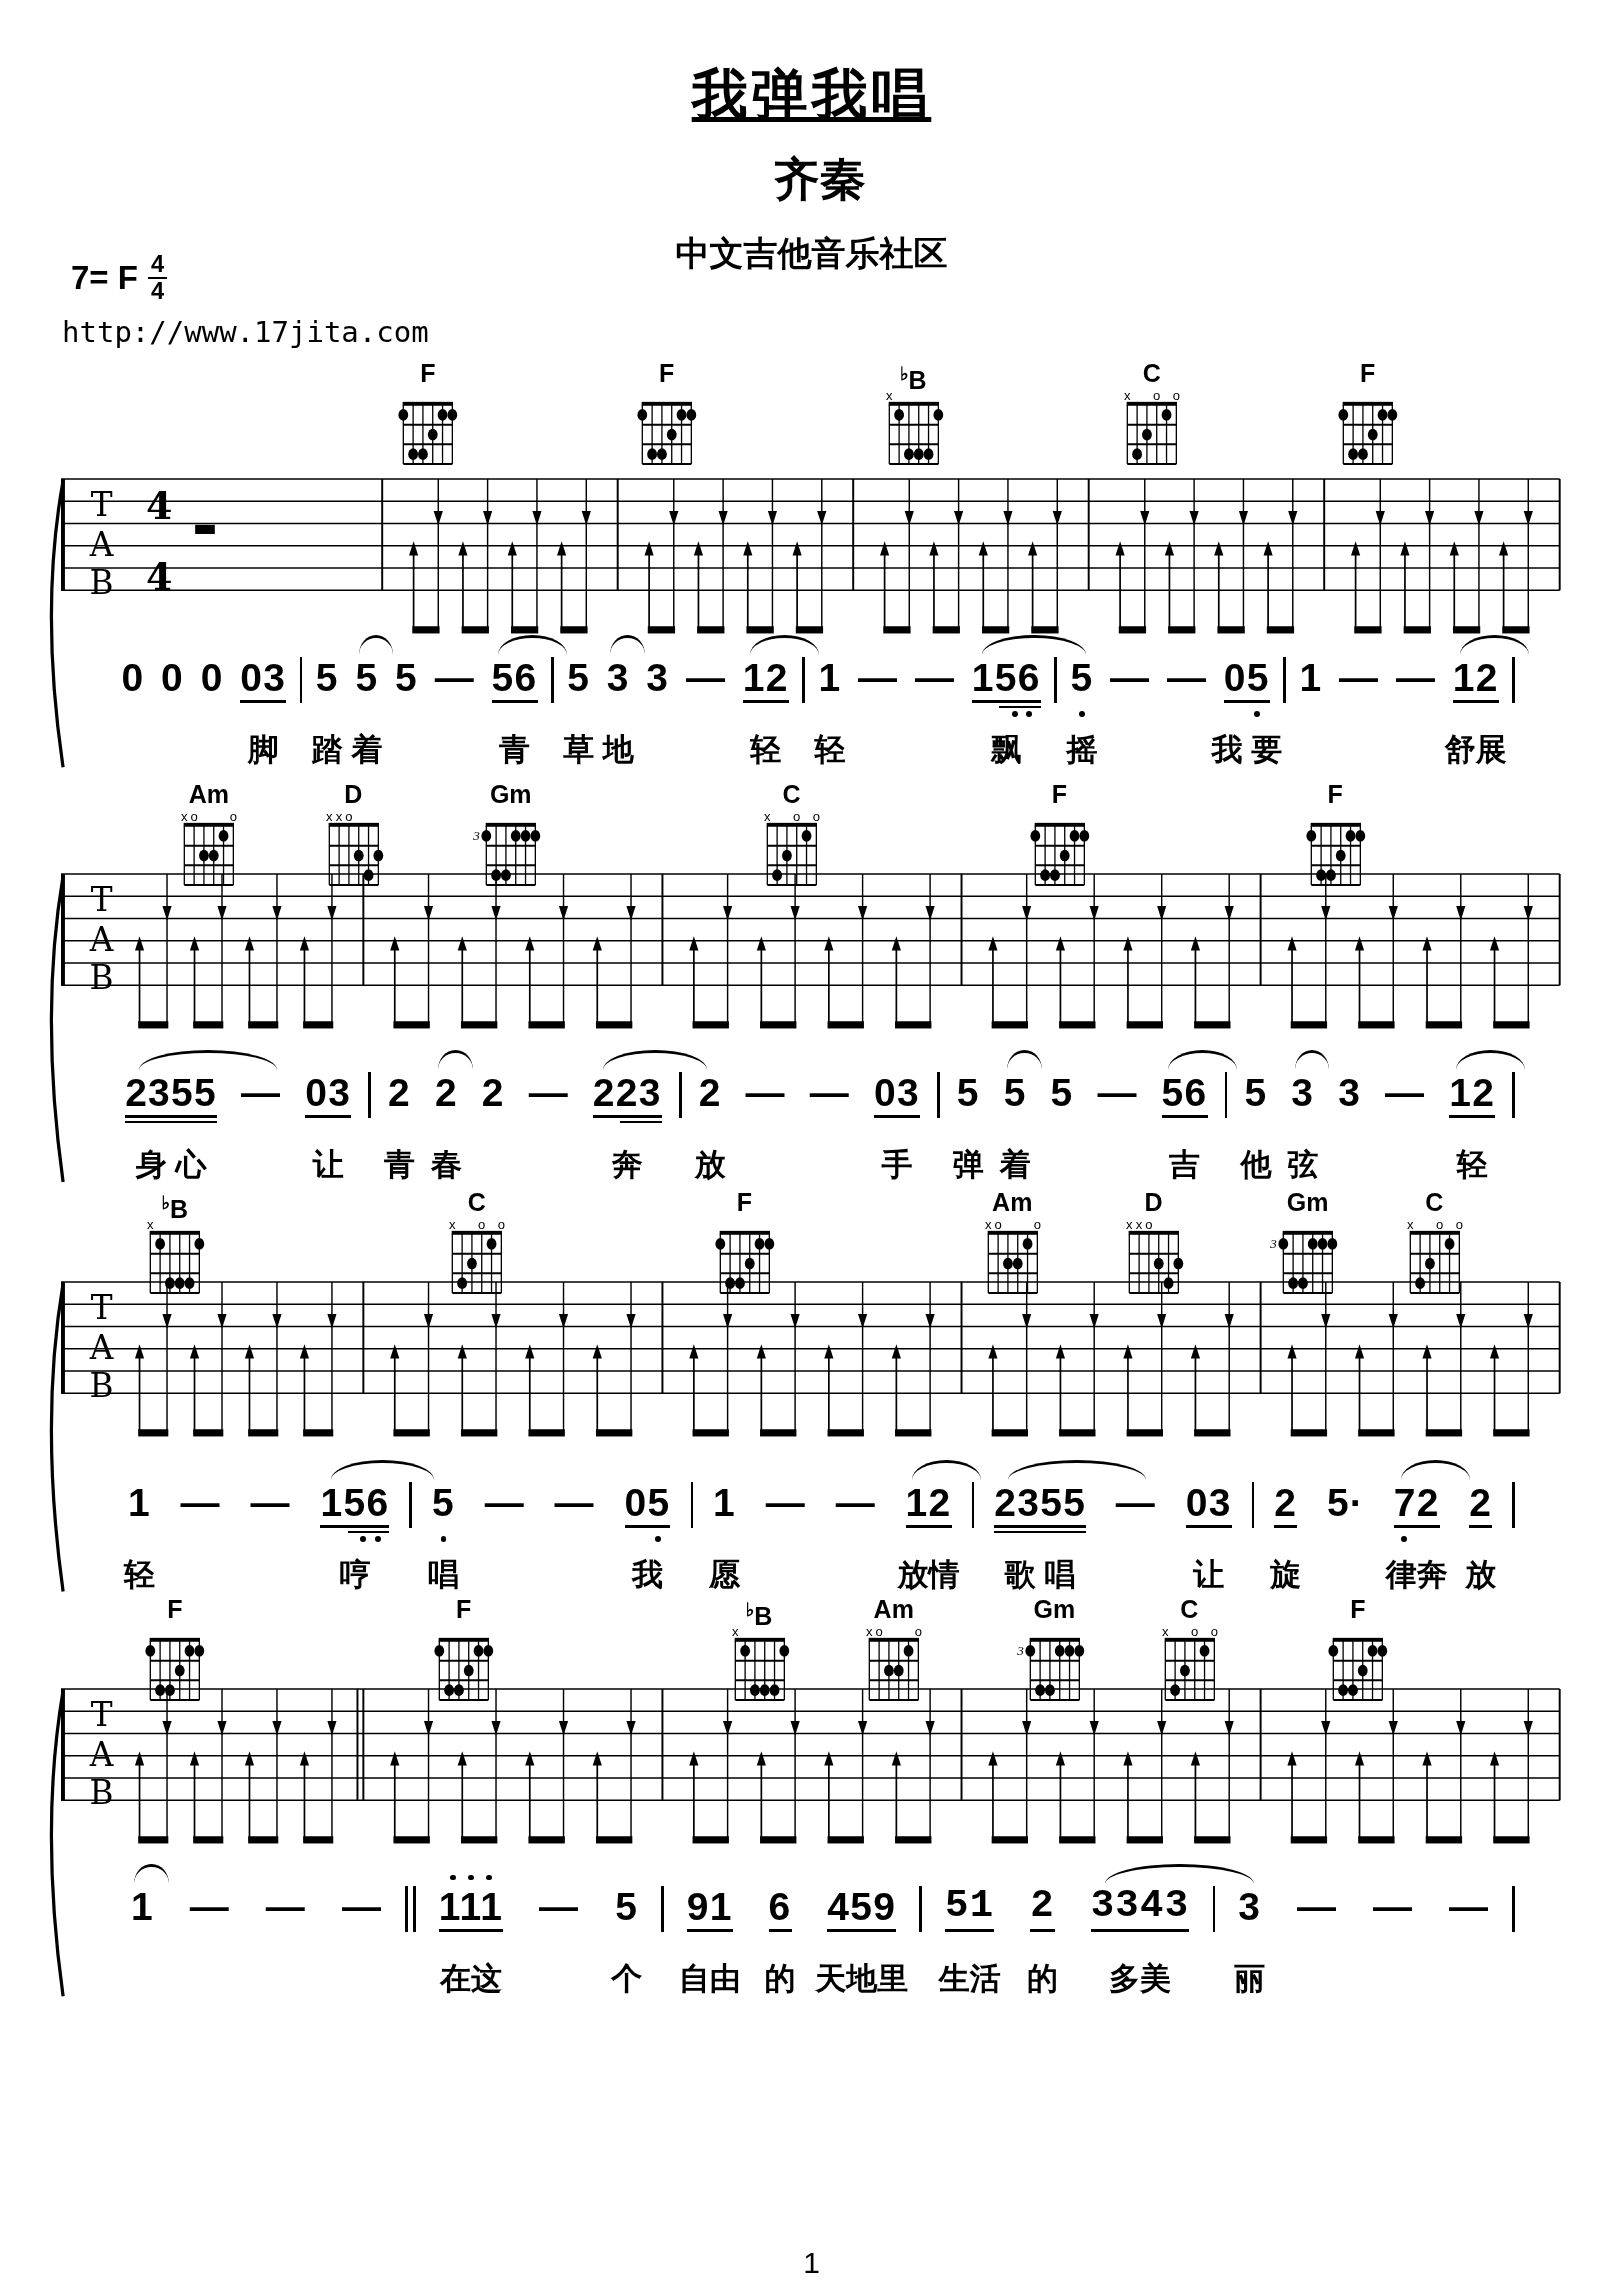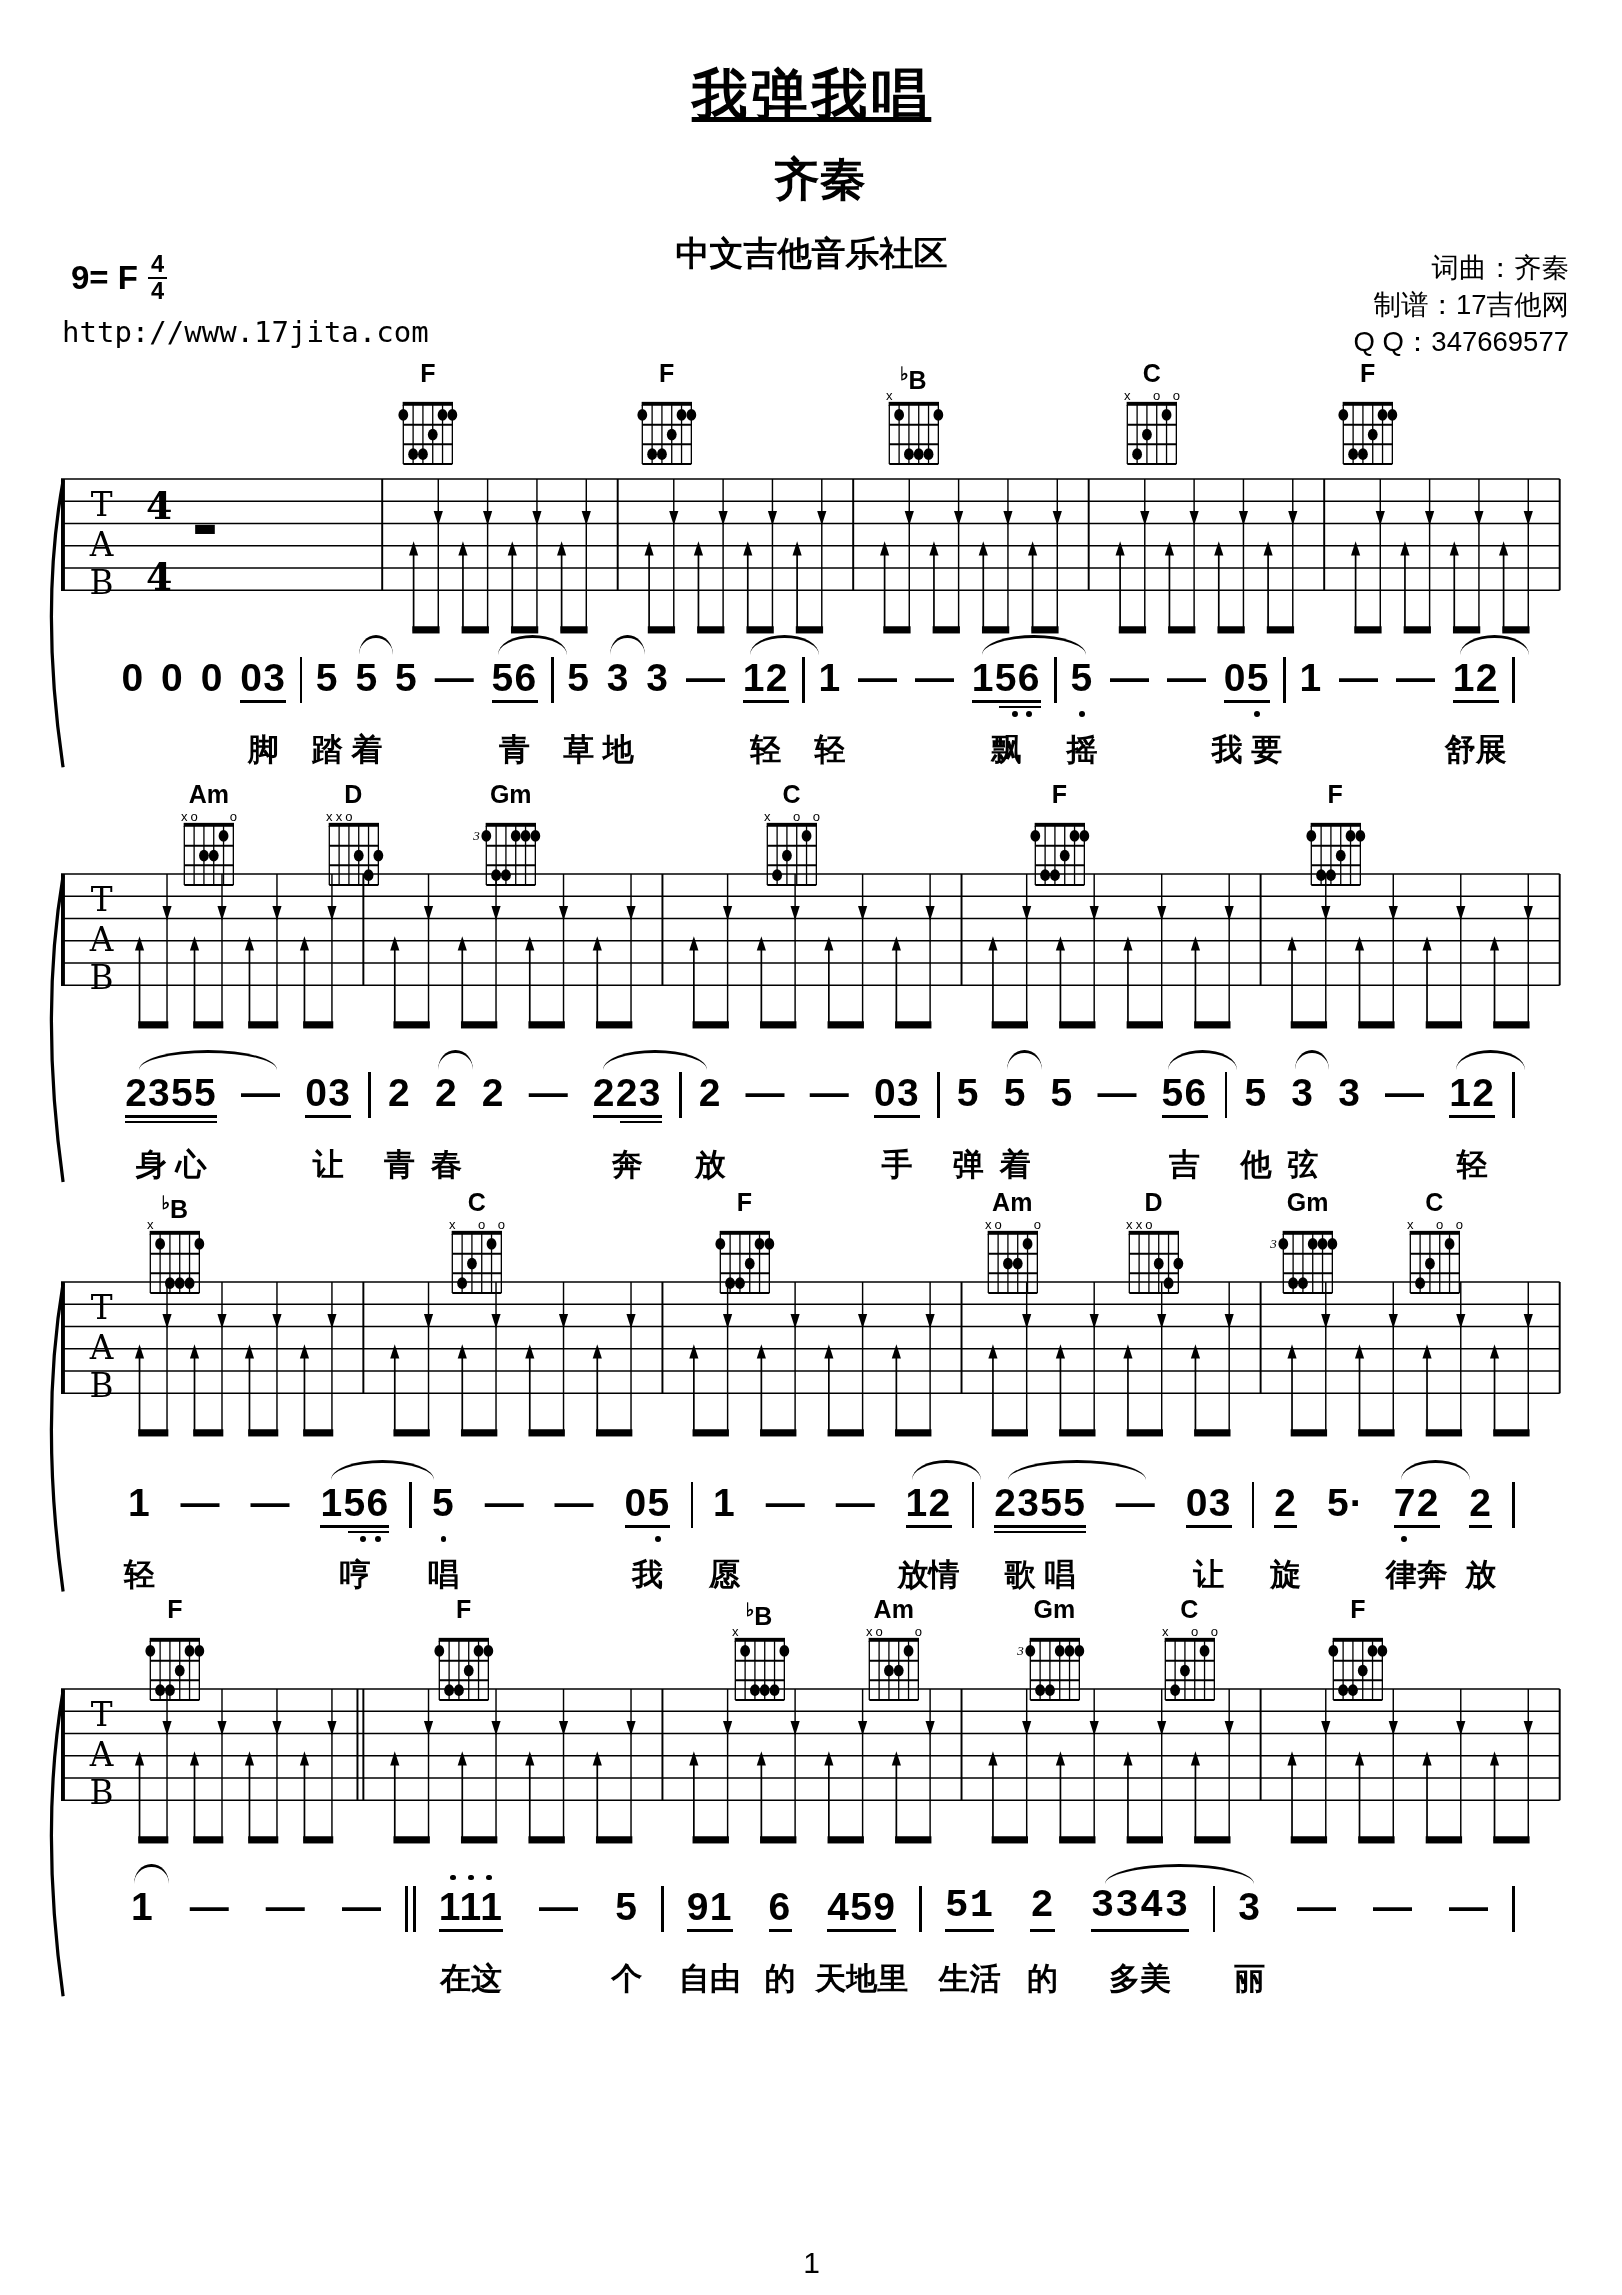--- a/index.html
+++ b/index.html
@@ -51,28 +51,23 @@
   svg{display:block;}
 </style>
 </head>
 <body>
 
 <div class="page">
   <div class="title">我弹我唱</div>
   <div class="artist">齐秦</div>
   <div class="community">中文吉他音乐社区</div>
   <div class="keyline">
-    <span>9= F</span><span class="frac"><i class="top">4</i><i>4</i></span>
+    <span>7= F</span><span class="frac"><i class="top">4</i><i>4</i></span>
   </div>
   <div class="url">http://www.17jita.com</div>
-  <div class="credits">
-    <div>词曲：齐秦</div>
-    <div>制谱：17吉他网</div>
-    <div>Q Q：347669577</div>
-  </div>
   <div id="systems">
       <div class="chord" style="left: 26.4%; top: 359px;">
         <div class="clabel">F</div>
         <svg width="85" height="80" viewBox="0 0 130 122">
           <rect x="27" y="21" width="77" height="6" fill="#000"></rect>
           <line x1="28" y1="56" x2="103" y2="56" stroke="#000" stroke-width="3"></line>
           <line x1="28" y1="86" x2="103" y2="86" stroke="#000" stroke-width="3"></line>
           <line x1="28" y1="116" x2="103" y2="116" stroke="#000" stroke-width="3"></line>
           <line x1="28" y1="26" x2="28" y2="116" stroke="#000" stroke-width="2"></line>
           <line x1="43" y1="26" x2="43" y2="116" stroke="#000" stroke-width="2"></line>

